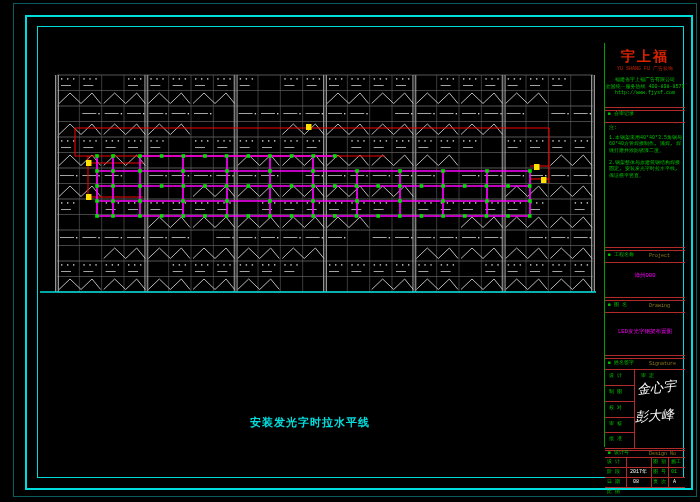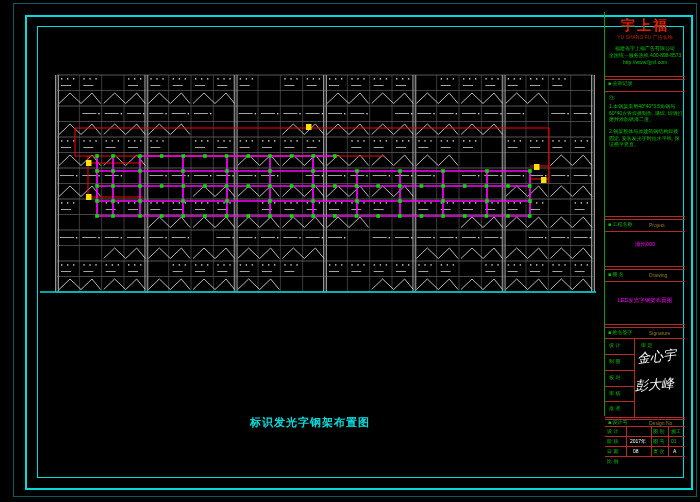--- a/index.html
+++ b/index.html
@@ -2,21 +2,21 @@
 <html><head>
 <meta charset="utf-8">
 <style>
   html,body{margin:0;padding:0;background:#000;}
   #app{position:relative;width:700px;height:502px;background:#000;overflow:hidden;
        font-family:"Liberation Sans", sans-serif;}
   .abs{position:absolute;}
   .frame-dim{border:1px solid #0a5d5d;}
   .frame-a{border:2px solid #00dcdc;}
   .frame-b{border:1px solid #00dcdc;}
-  .tb{position:absolute;left:604px;top:12px;width:80px;height:404px;border-left:1px solid #00a000;}
+  .tb{position:absolute;left:604px;top:43px;width:80px;height:404px;border-left:1px solid #00a000;font-family:Liberation Mono, monospace;}
   .sep{position:absolute;left:0;width:80px;height:1px;background:#b32a2a;}
   .sepv{position:absolute;width:1px;background:#b32a2a;}
   .tiny{position:absolute;font-size:10px;line-height:1.25;transform:scale(.5);transform-origin:0 0;
         white-space:nowrap;color:#00c800;}
   .tinyw{position:absolute;font-size:10px;line-height:1.3;transform:scale(.5);transform-origin:0 0;
         white-space:normal;color:#00c800;}
   .cent{position:absolute;left:50%;width:160px;margin-left:-80px;text-align:center;
         font-size:10px;transform:scale(.5);transform-origin:50% 0;white-space:nowrap;}
   .olive{color:#8f7a1e;}
   .mag{color:#ff00ff;}
@@ -710,21 +710,21 @@
         <rect x="528.2" y="199.2" width="3.6" height="3.6" fill="#00e000"></rect>
         <rect x="86" y="160" width="5.5" height="6" fill="#ffe000"></rect>
         <rect x="86" y="194" width="5.5" height="6" fill="#ffe000"></rect>
         <rect x="306" y="124" width="5.5" height="6" fill="#ffe000"></rect>
         <rect x="534" y="164" width="5.5" height="6" fill="#ffe000"></rect>
         <rect x="541" y="177" width="5.5" height="6" fill="#ffe000"></rect>
         <line x1="40" y1="292" x2="596" y2="292" stroke="#00dcdc" stroke-width="1.4"></line>
       </svg>
   </div>
 
-  <div class="caption">标识发光字钢架布置图</div>
+  <div class="caption">安装发光字时拉水平线</div>
 
   <div class="tb">
 
     <div class="cent logo-main" style="top:5px;transform:scale(1);margin-left:-80px;width:160px;font-size:14px;">宇上福</div>
     <div class="cent logo-sub" style="top:22px;">YU SHANG FU  广告装饰</div>
     <div class="cent green" style="top:33px;">福建省宇上福广告有限公司</div>
     <div class="cent green" style="top:40px;">全国统一服务热线  400-898-8573</div>
     <div class="cent green" style="top:47px;">http://www.fjysf.com</div>
 
     <div class="sep" style="top:64px;"></div>

